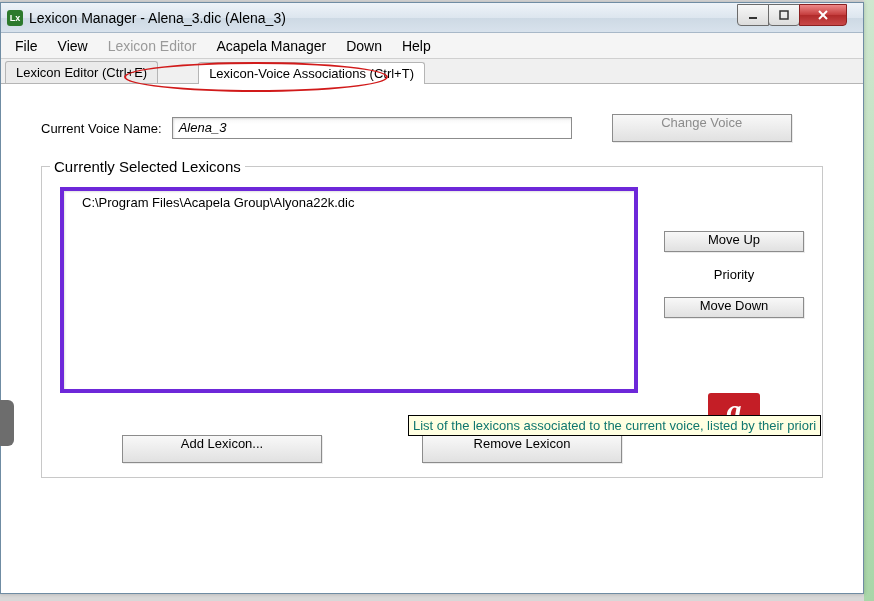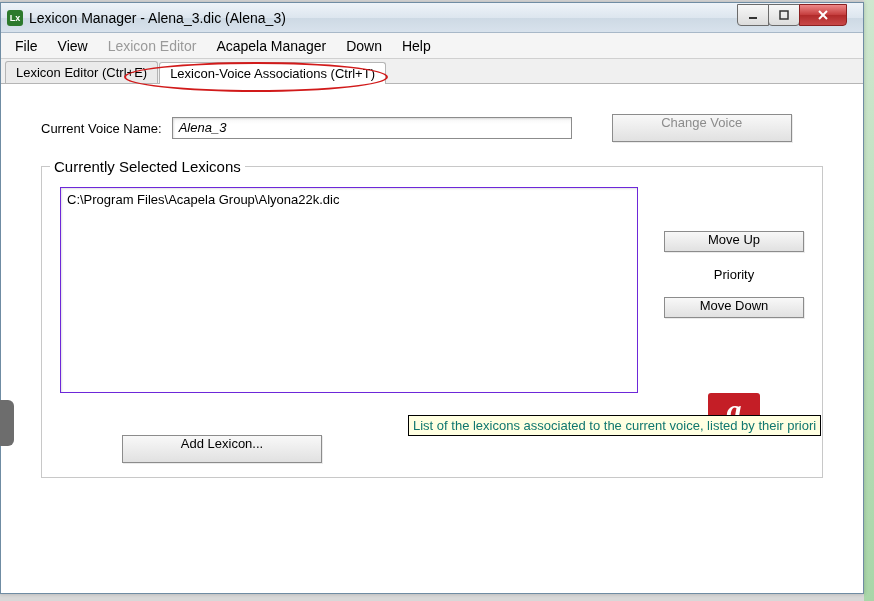--- a/index.html
+++ b/index.html
@@ -78,38 +78,39 @@
     color: #000;
     cursor: default;
   }
   .menubar .menu-item.disabled { color: #9a9a9a; }
 
   .tabstrip {
     height: 24px;
     padding: 2px 4px 0 4px;
     display: flex;
     align-items: flex-end;
-    gap: 1px;
+    gap: 16px;
     font-size: 13px;
     position: relative;
   }
   .tab {
     padding: 3px 10px;
     background: #f0f0f0;
     border: 1px solid #b5b5b5;
     border-bottom: none;
     border-radius: 3px 3px 0 0;
     color:#000;
     position: relative;
     z-index: 2;
   }
   .tab.inactive { background:#ebebeb; color:#000; }
   .tab.active {
     background:#fff;
     top: 1px;
+    margin-left: 24px;
   }
   .tab-panel {
     background:#fff;
     border-top:1px solid #b5b5b5;
     height: calc(100% - 30px - 26px - 24px);
     position: relative;
     padding: 30px 40px 20px 40px;
   }
 
   .form-row { display:flex; align-items:center; gap:10px; margin-bottom: 24px; }
@@ -150,23 +151,23 @@
     position: absolute;
     top: -9px; left: 8px;
     background:#fff;
     padding: 0 4px;
     font-size: 15px;
   }
   .group-content { display:flex; gap: 26px; height:100%; }
   .listbox {
     width: 580px;
     height: 206px;
-    border: 1px solid #6d28d9;
-    background:#fff;
-    padding: 4px 6px;
+    border: 4px solid #6d28d9;
+    background:#fff;
+    padding: 4px 18px;
     font-size: 13px;
     box-shadow: inset 1px 1px 2px rgba(0,0,0,0.12);
     overflow:auto;
   }
   .right-col {
     display:flex; flex-direction:column; align-items:center; gap:15px;
     padding-top: 44px;
   }
   .right-col .lbl { font-size:13px; color:#000; }
   .bottom-row {
@@ -280,20 +281,21 @@
         </div>
         <div class="right-col">
           <div class="btn">Move Up</div>
           <div class="lbl">Priority</div>
           <div class="btn">Move Down</div>
           <div class="a-logo">a</div>
         </div>
       </div>
       <div class="bottom-row">
         <div class="btn wide">Add Lexicon...</div>
+        <div class="btn wide">Remove Lexicon</div>
       </div>
     </div>
 
   </div>
 
 </div>
 
 <div class="red-circle"></div>
 
 <div class="tooltip">List of the lexicons associated to the current voice, listed by their priori</div>

